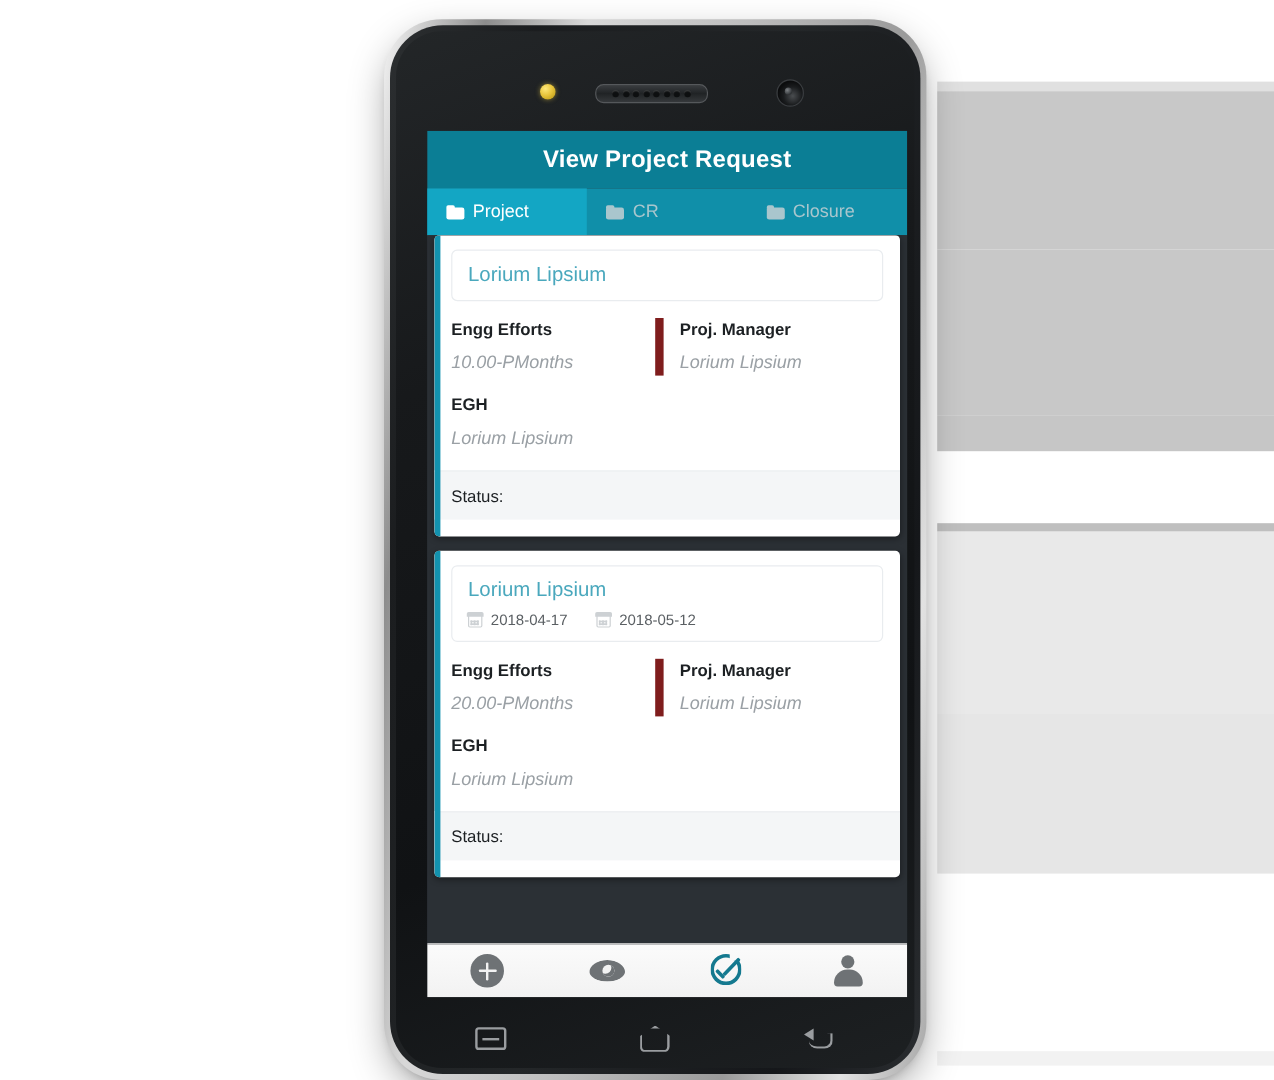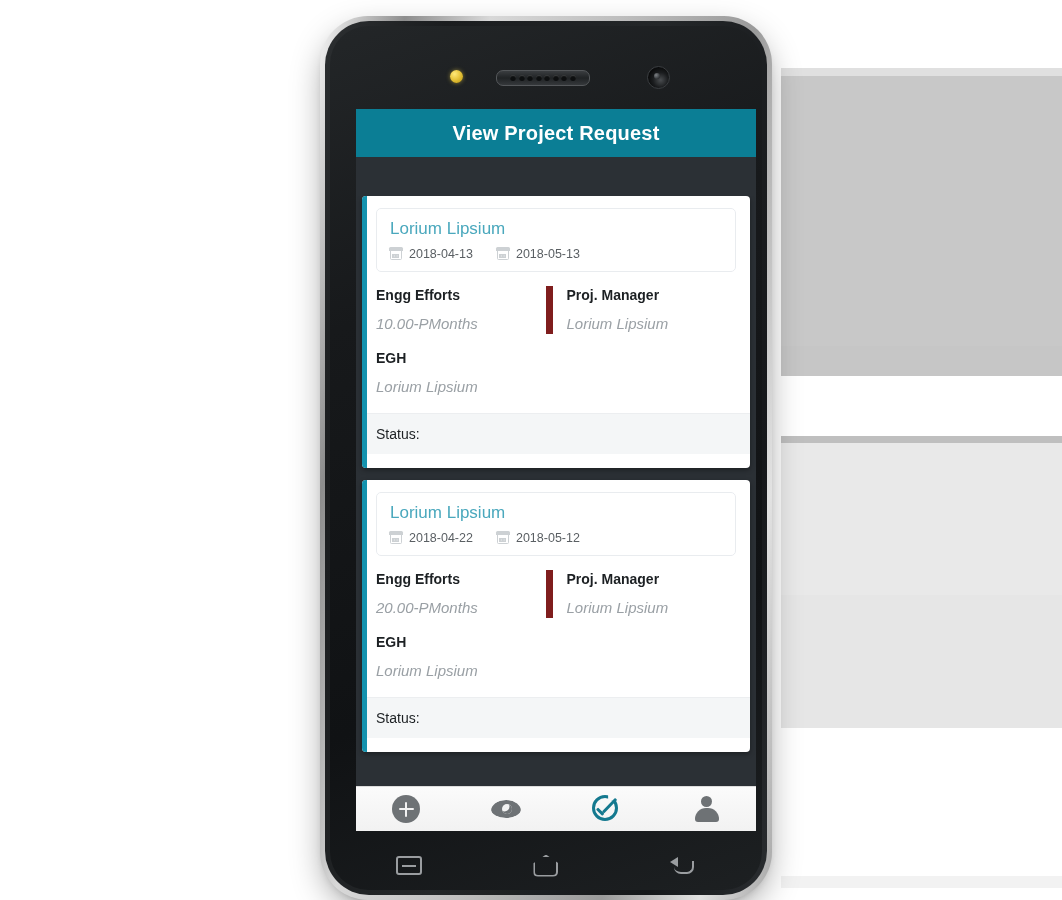--- a/index.html
+++ b/index.html
@@ -260,68 +260,72 @@
         <i></i>
     </div>
     <div class="camera"></div>
 
     <div id="screen">
 
       <div class="app-header" style="background: rgb(11, 126, 149);">
         <span>View Project Request</span>
       </div>
 
+      <div class="tabbar" style="background: rgb(16, 143, 169);">
+        <div class="tab active" style="background: rgb(19, 166, 196);">
+          <span class="folder-icon"></span>
+          <span>Project</span>
+        </div>
+        <div class="tab inactive">
+          <span class="folder-icon"></span>
+          <span>CR</span>
+        </div>
+        <div class="tab inactive">
+          <span class="folder-icon"></span>
+          <span>Closure</span>
+        </div>
+      </div>
 
       <div class="list-area">
+
+        <div class="card" style="--accent: #1392ae;">
+          <div class="card-head">
+            <div class="card-title" style="color: rgb(74, 168, 189);">Lorium Lipsium</div>
+          </div>
+
+          <div class="fields">
+            <div class="field-col">
+              <div class="field-label">Engg Efforts</div>
+              <div class="field-value">10.00-PMonths</div>
+            </div>
+            <div class="field-col right">
+              <div class="field-label">Proj. Manager</div>
+              <div class="field-value">Lorium Lipsium</div>
+            </div>
+          </div>
+
+          <div class="field-block">
+            <div class="field-label">EGH</div>
+            <div class="field-value">Lorium Lipsium</div>
+          </div>
+
+          <div class="status-row">
+            <span>Status:</span>
+            <span></span>
+          </div>
+          <div class="card-foot"></div>
+        </div>
 
         <div class="card" style="--accent: #1392ae;">
           <div class="card-head">
             <div class="card-title" style="color: rgb(74, 168, 189);">Lorium Lipsium</div>
             <div class="dates">
               <span class="date-item">
                 <span class="cal-icon"></span>
-                <span>2018-04-13</span>
-              </span>
-              <span class="date-item">
-                <span class="cal-icon"></span>
-                <span>2018-05-13</span>
-              </span>
-            </div>
-          </div>
-
-          <div class="fields">
-            <div class="field-col">
-              <div class="field-label">Engg Efforts</div>
-              <div class="field-value">10.00-PMonths</div>
-            </div>
-            <div class="field-col right">
-              <div class="field-label">Proj. Manager</div>
-              <div class="field-value">Lorium Lipsium</div>
-            </div>
-          </div>
-
-          <div class="field-block">
-            <div class="field-label">EGH</div>
-            <div class="field-value">Lorium Lipsium</div>
-          </div>
-
-          <div class="status-row">
-            <span>Status:</span>
-            <span></span>
-          </div>
-          <div class="card-foot"></div>
-        </div>
-
-        <div class="card" style="--accent: #1392ae;">
-          <div class="card-head">
-            <div class="card-title" style="color: rgb(74, 168, 189);">Lorium Lipsium</div>
-            <div class="dates">
-              <span class="date-item">
-                <span class="cal-icon"></span>
-                <span>2018-04-22</span>
+                <span>2018-04-17</span>
               </span>
               <span class="date-item">
                 <span class="cal-icon"></span>
                 <span>2018-05-12</span>
               </span>
             </div>
           </div>
 
           <div class="fields">
             <div class="field-col">

